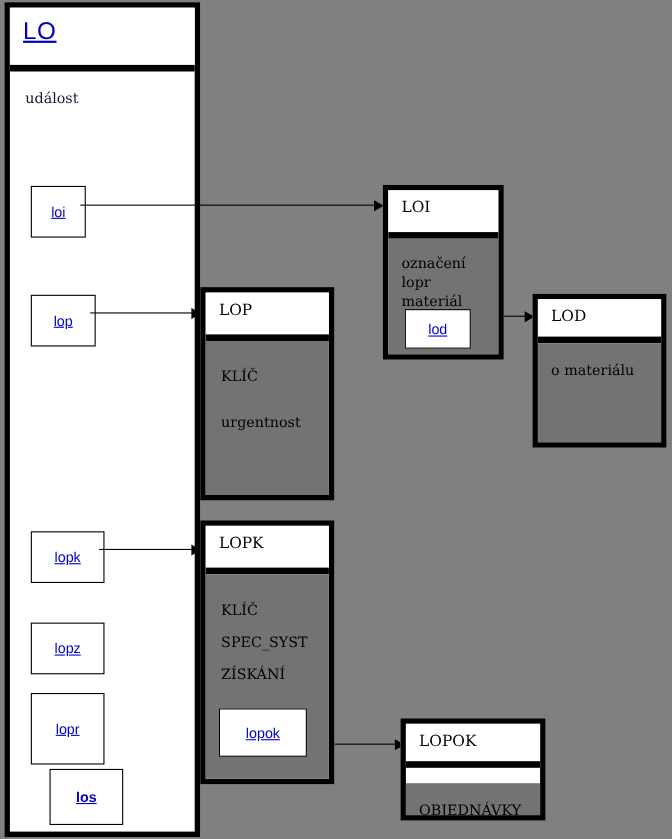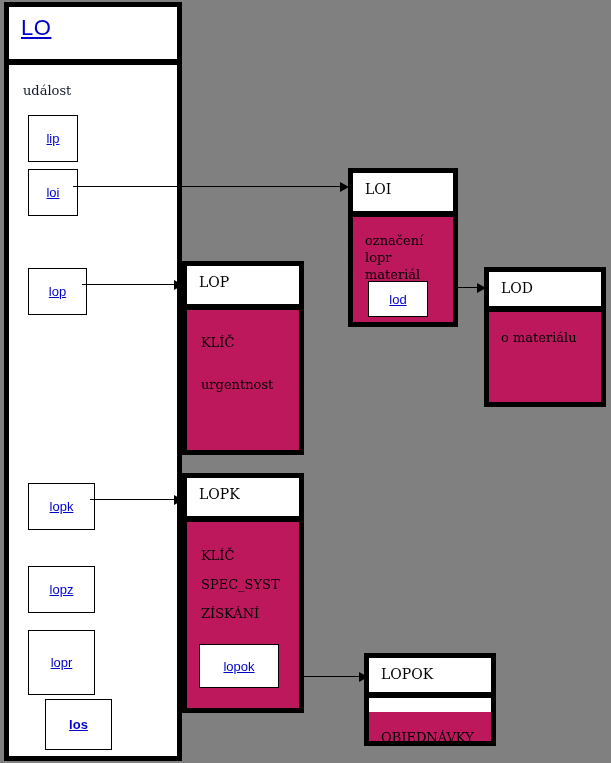--- a/index.html
+++ b/index.html
@@ -91,21 +91,21 @@
   .entity-head {
     position: absolute;
     left: 0; top: 0; right: 0;
     background: #ffffff;
     border-bottom: 6px solid #000000;
     box-sizing: border-box;
   }
   .entity-attrs {
     position: absolute;
     left: 0; right: 0; bottom: 0;
-    background: #be185d;
+    background: #737373;
     box-sizing: border-box;
   }
   .attr-line {
     position: absolute;
     font-size: 13px;
     color: #000000;
     white-space: nowrap;
   }
 
   
@@ -129,23 +129,20 @@
 <div id="canvas">
 
   <div class="lo-panel">
 
     <div class="lo-header"></div>
 
     <div class="lo-title">LO</div>
 
     <div class="lo-body-label">událost</div>
 
-    <div class="attr-box" style="left:19px; top:108px; width:50px; height:47px;">
-      <span>lip</span>
-    </div>
 
     <div class="attr-box" style="left:19px; top:162px; width:50px; height:47px;">
       <span>loi</span>
     </div>
 
     <div class="attr-box" style="left:19px; top:261px; width:59px; height:47px;">
       <span>lop</span>
     </div>
 
     <div class="attr-box" style="left:19px; top:476px; width:67px; height:47px;">

